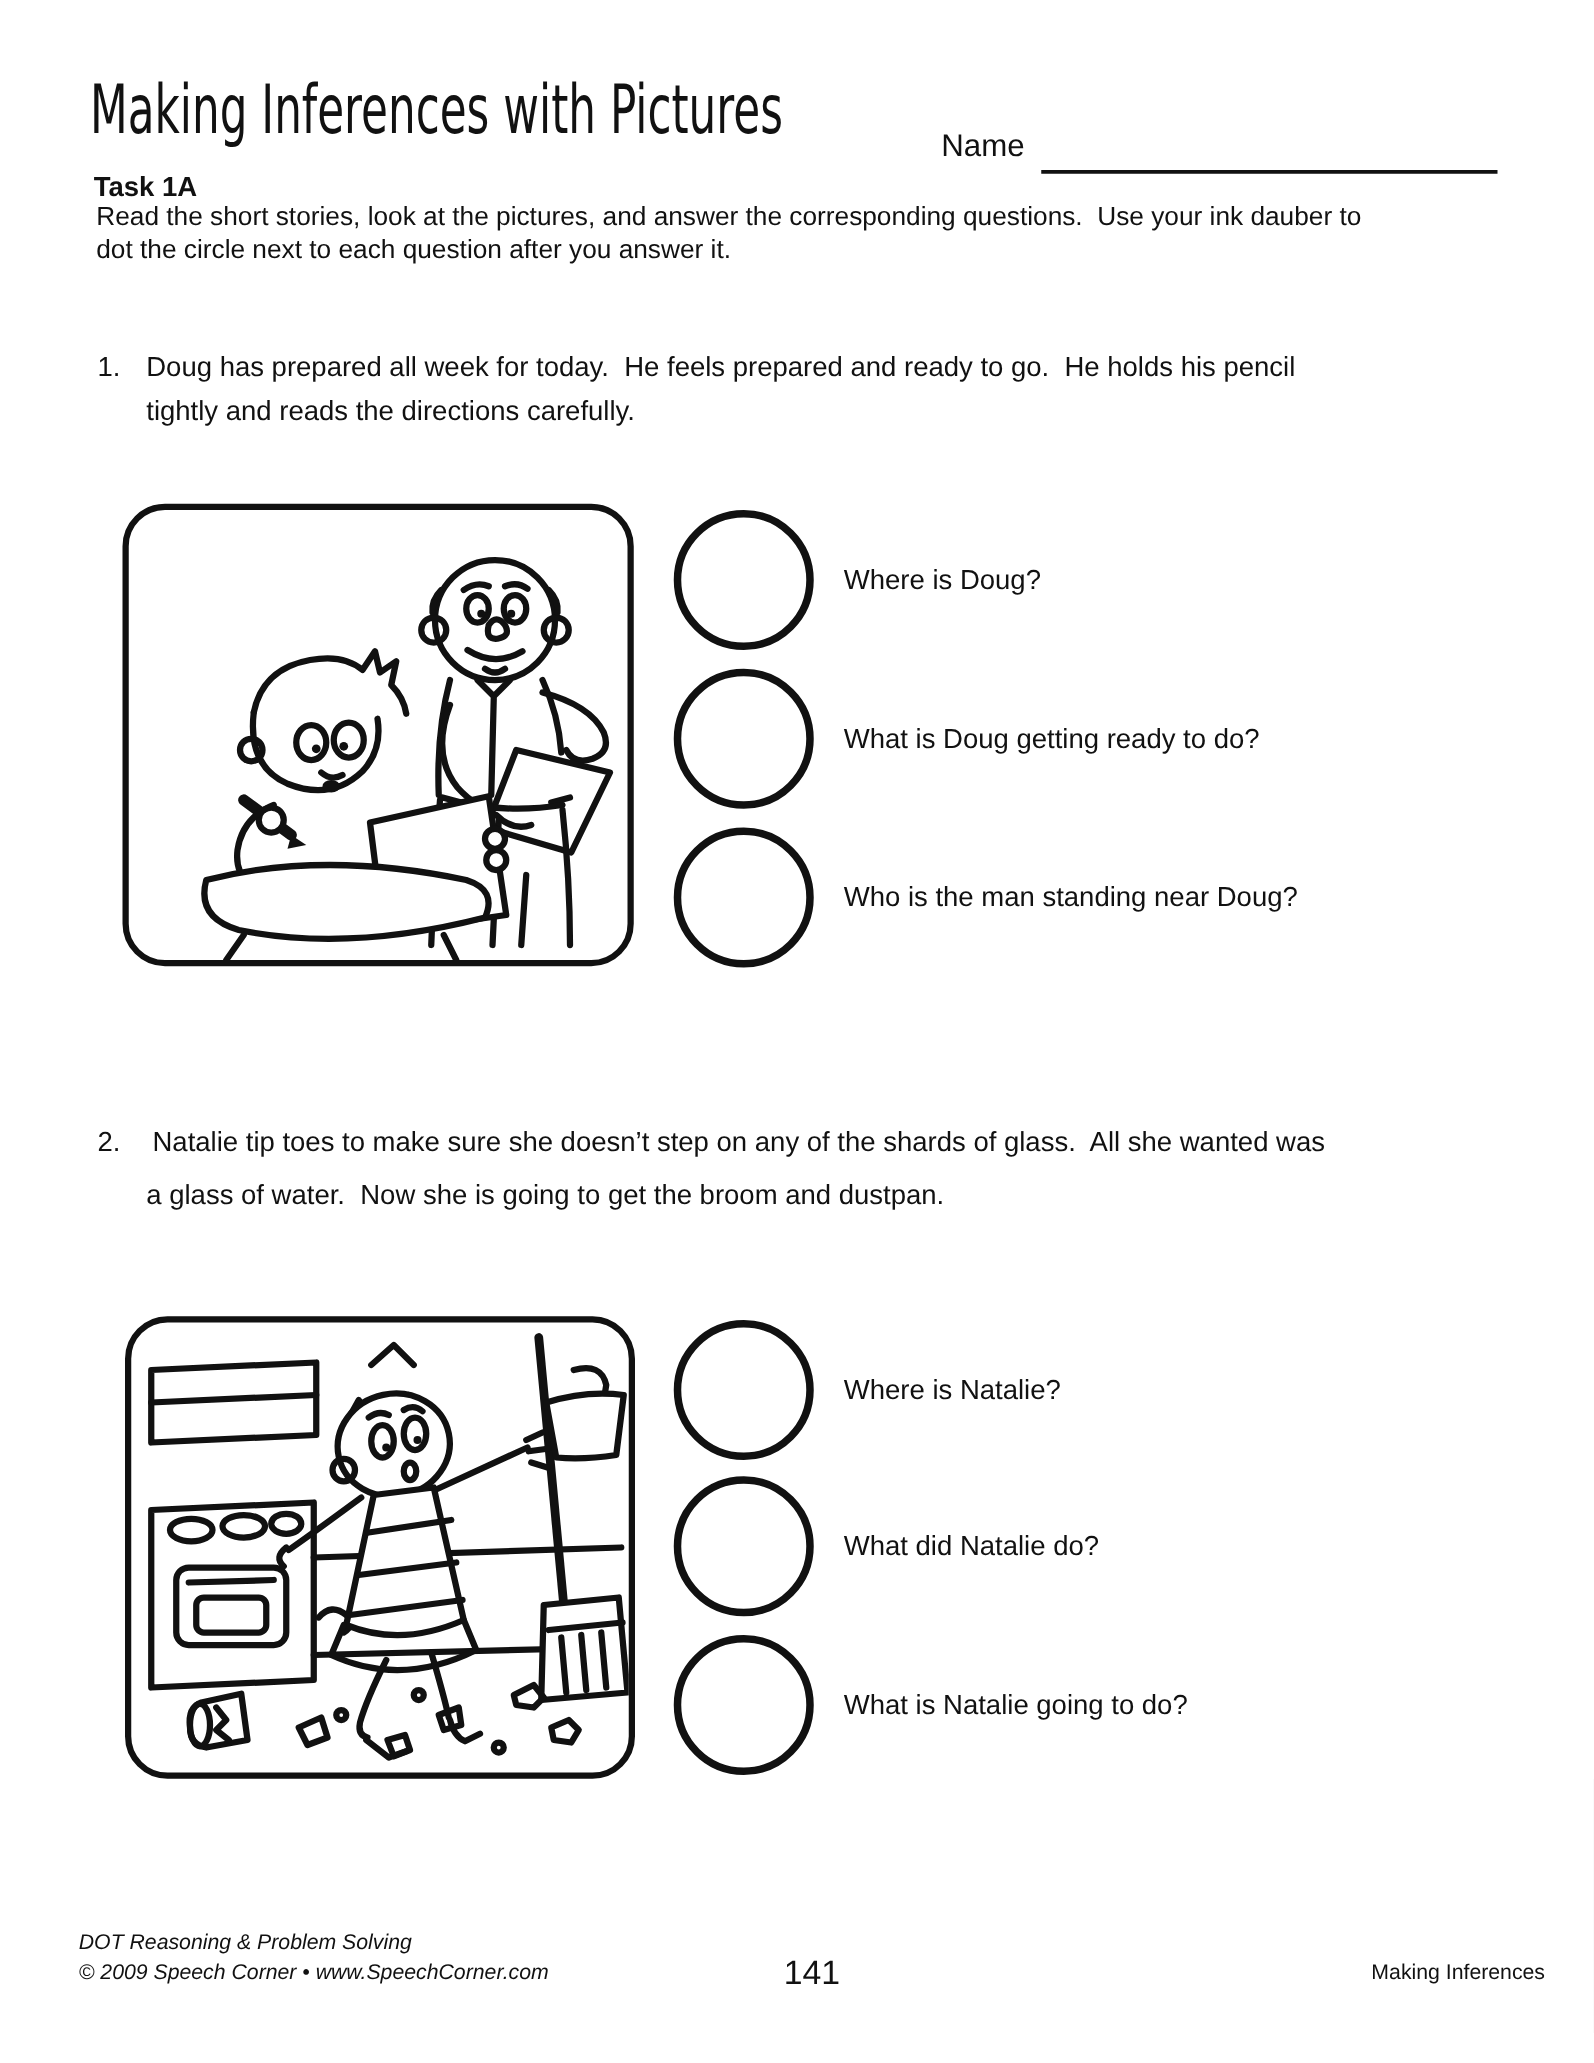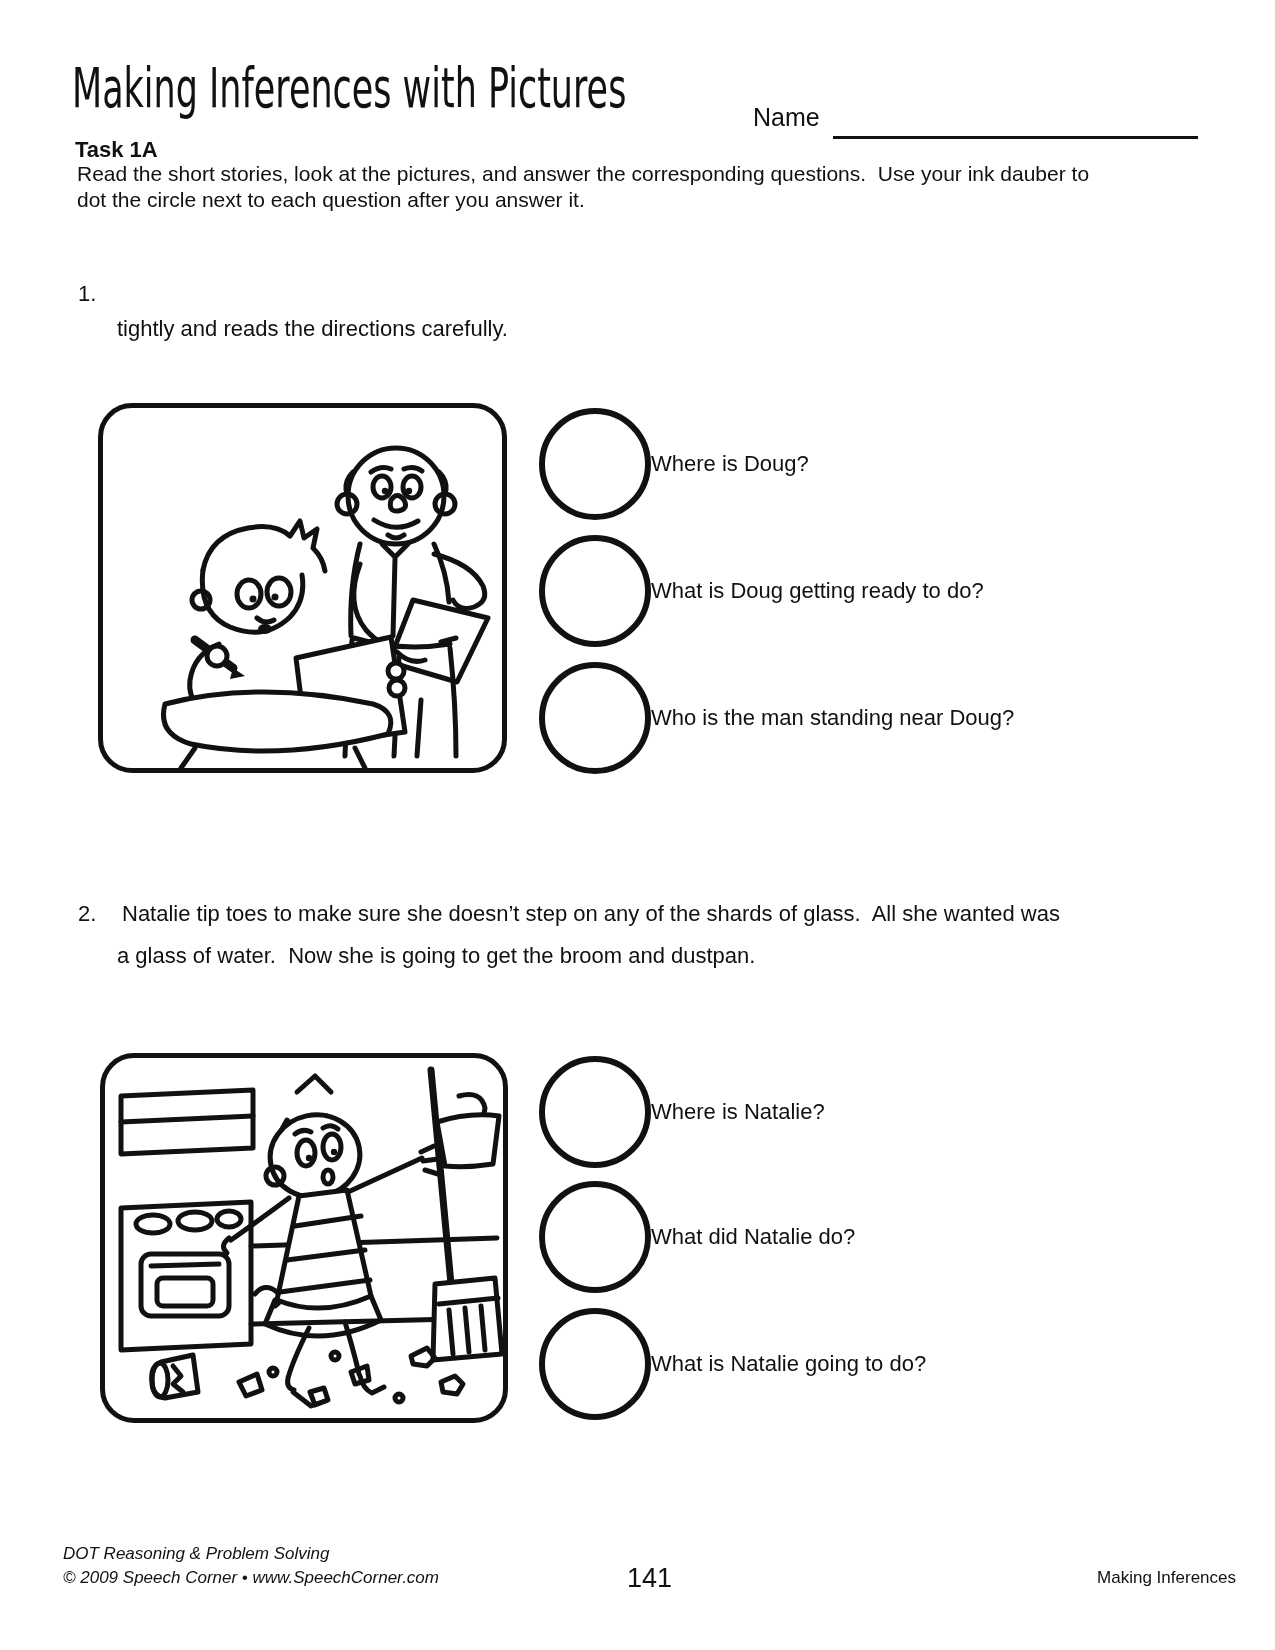--- a/index.html
+++ b/index.html
@@ -31,21 +31,21 @@
   .instr2{left:77px;top:188px;font-size:21px;}
   .story-num{font-size:22px;}
   .story-line{font-size:22px;}
   .pic-frame{
     border:5px solid #111;border-radius:34px;background:#fff;
   }
   .pic1{left:98px;top:403px;width:399px;height:360px;}
   .pic2{left:100px;top:1053px;width:398px;height:360px;}
   .q-row{
     position:absolute;left:539px;height:112px;
-    display:flex;align-items:center;
+    display:flex;align-items:center;gap:24px;
   }
   .dot-circle{
     width:100px;height:100px;border:6px solid #111;border-radius:50%;
     background:#fff;flex:0 0 auto;box-sizing:content-box;
   }
   .q-text{font-size:22px;white-space:pre;}
   .footer-left{left:63px;top:1542px;font-size:17px;font-style:italic;line-height:24px;}
   .footer-page{left:0;right:0;top:1552px;text-align:center;font-size:27px;margin-top:11px;}
   .footer-right{right:63px;top:1568px;font-size:17px;}
   svg{display:block;}
@@ -56,20 +56,21 @@
 <div class="page">
 
   <div class="abs title txt">Making Inferences with Pictures</div>
   <div class="abs name-label txt">Name</div>
   <div class="abs name-line"></div>
   <div class="abs task txt">Task 1A</div>
   <div class="abs instr1 txt">Read the short stories, look at the pictures, and answer the corresponding questions.  Use your ink dauber to</div>
   <div class="abs instr2 txt">dot the circle next to each question after you answer it.</div>
 
   <div class="abs story-num txt" style="left:78px;top:281px;">1.</div>
+  <div class="abs story-line txt" style="left:117px;top:281px;">Doug has prepared all week for today.  He feels prepared and ready to go.  He holds his pencil</div>
   <div class="abs story-line txt" style="left:117px;top:316px;">tightly and reads the directions carefully.</div>
 
   <div class="abs pic-frame pic1">
     <svg width="399" height="360" viewBox="0 0 399 360" fill="none" stroke="#111" stroke-width="5" stroke-linecap="round" stroke-linejoin="round">
 
       <circle cx="293" cy="88" r="48"></circle>
       <circle cx="244" cy="96" r="10"></circle>
       <circle cx="342" cy="96" r="10"></circle>
       <path d="M250 64 q-8 8 -7 18"></path>
       <path d="M336 64 q8 8 7 18"></path>

